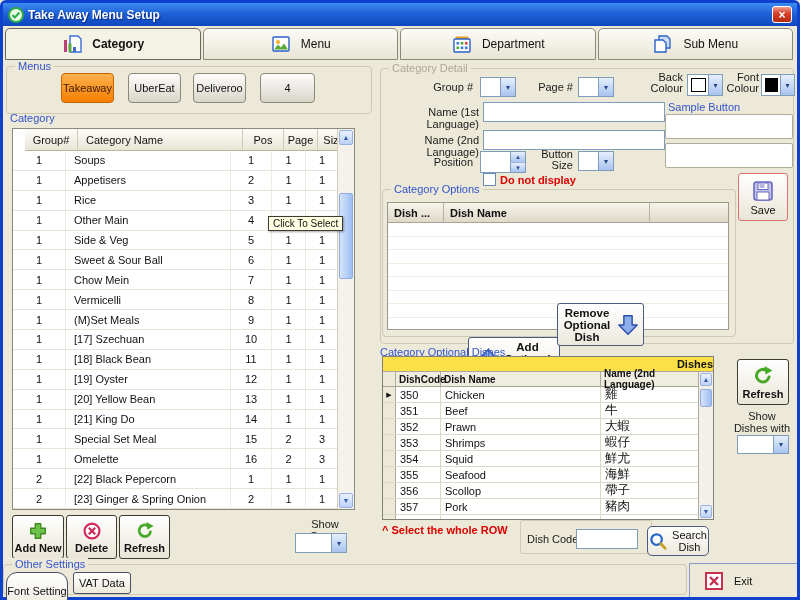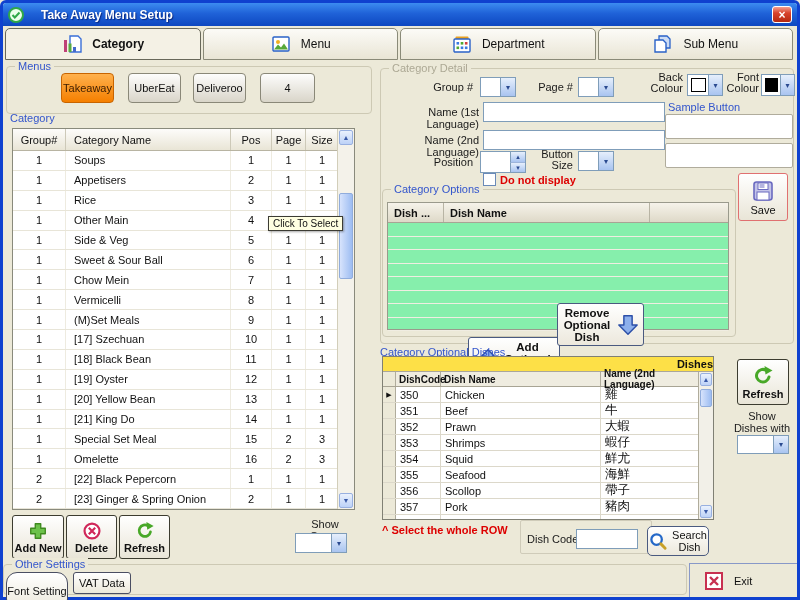--- a/index.html
+++ b/index.html
@@ -1,21 +1,21 @@
 <!DOCTYPE html>
 <html><head>
 <meta charset="utf-8">
 <style>
   * { box-sizing: border-box; margin: 0; padding: 0; }
   html,body { width:800px; height:600px; }
   body { font-family:"Liberation Sans",sans-serif; font-size:11px; color:#111; background:#ece9d8; position:relative; overflow:hidden; }
   .window { position:absolute; inset:0; border:3px solid #0f41cf; border-radius:6px 6px 0 0; background:#ece9d8; }
   .titlebar { position:absolute; top:0; left:0; right:0; height:23px;
     background:linear-gradient(180deg,#3c8cf0 0%,#1f62d8 45%,#0d47c0 100%);
-    display:flex; align-items:center; padding:0 5px; gap:17px; border-radius:3px 3px 0 0; }
+    display:flex; align-items:center; padding:0 5px; gap:4px; border-radius:3px 3px 0 0; }
   .titlebar .title { color:#fff; font-weight:bold; font-size:12px; text-shadow:1px 1px 1px #0a2a80; }
   .close-btn { margin-left:auto; width:20px; height:17px; border:1px solid #fff; border-radius:3px;
     background:linear-gradient(#f4a090,#d8432c 40%,#b52810); color:#fff; font-weight:bold; font-size:12px;
     display:flex; align-items:center; justify-content:center; line-height:1; }
   .client { position:absolute; top:23px; left:0; right:0; bottom:0; background:#ece9d8; }
 
   
   .tabs { position:absolute; left:2px; top:2px; width:788px; height:32px; display:flex; gap:2px; }
   .tab { flex:1; display:flex; align-items:center; justify-content:center; gap:9px;
     border:1px solid #8a8a78; border-radius:5px 5px 0 0; font-size:12px;
@@ -30,21 +30,21 @@
   .sec-label { position:absolute; color:#3355cc; font-size:11px; }
 
   
   .menu-btn { position:absolute; top:6px; height:30px; border-radius:4px; font-size:11px;
     display:flex; align-items:center; justify-content:center;
     background:linear-gradient(#fdfdfc,#d9d5c9); border:1px solid #8a8878; }
   .menu-btn.active { background:linear-gradient(#ffb14d,#f57f00); border:1px solid #c86400; color:#3a1c00; }
 
   
   #cat-table { position:absolute; left:9px; top:102px; width:343px; height:382px; border:1px solid #898a7c; background:#fff; }
-  .cat-head { display:flex; height:22px; background:linear-gradient(#fdfcfa,#e9e5d6); border-bottom:1px solid #b8b4a2; }
+  .cat-head { display:flex; height:22px; background:linear-gradient(#fdfcfa,#e9e5d6); border-bottom:1px solid #b8b4a2;margin-left:12px; }
   .hcell { border-right:1px solid #cdc9b8; display:flex; align-items:center; justify-content:center; }
   .w0{width:53px}.w1{width:165px;justify-content:flex-start;padding-left:8px}.w2{width:41px}.w3{width:34px}.w4{width:33px}
   .cat-body { position:absolute; top:22px; left:0; width:326px; bottom:0; overflow:hidden; }
   .crow { display:flex; height:19.9px; border-bottom:1px solid #e8e5d8; background:#fff; }
   .ccell { border-right:1px solid #eeebe0; display:flex; align-items:center; justify-content:center; }
   .ccell.w1 { justify-content:flex-start; }
   .vscroll { position:absolute; right:0; top:0; bottom:0; width:17px; background:#f4f2ea; border-left:1px solid #d2ceba; }
   .sbtn { position:absolute; left:1px; width:14px; height:15px; border:1px solid #98b0e0; border-radius:2px;
     background:linear-gradient(#eaf1fd,#bdd2f7); color:#3a5aa8; font-size:7px; display:flex; align-items:center; justify-content:center; }
   .sbtn.up{top:1px}.sbtn.down{bottom:1px}
@@ -71,21 +71,21 @@
   .red { color:#dd0000; font-weight:bold;text-align:center; }
 
   
   .tool-btn { position:absolute; border:1px solid #3c3c30; border-radius:3px;
     background:linear-gradient(#ffffff,#e9e5d7); display:flex; flex-direction:column; align-items:center; justify-content:center;
     gap:1px; font-weight:bold; font-size:11px; }
   .small-btn { position:absolute; border:1px solid #4a4e62; border-radius:3px; background:linear-gradient(#fff,#ece8da);
     display:flex; align-items:center; justify-content:center; font-size:11px; }
 
   
-  #opt-table { position:absolute; left:384px; top:176px; width:342px; height:128px; border:1px solid #9a9a8c; background:#86efac; }
+  #opt-table { position:absolute; left:384px; top:176px; width:342px; height:128px; border:1px solid #9a9a8c; background:#ffffff; }
   .opt-head { display:flex; height:20px; background:linear-gradient(#f6f3ea,#ded9c8); border-bottom:1px solid #a8a494; font-weight:bold; }
   .opt-head .hc { border-right:1px solid #b8b4a4; display:flex; align-items:center; padding-left:6px; }
   .orow { height:13.5px; border-bottom:1px solid #f0ede2; }
 
   .opt-btn { position:absolute; border:1px solid #4a5a80; border-radius:3px; background:linear-gradient(#ffffff,#ece8dc);
     display:flex; align-items:center; justify-content:center; gap:5px; font-weight:bold; font-size:11.5px; line-height:12px; text-align:center; }
 
   
   #dish-grid { position:absolute; left:379px; top:330px; width:332px; height:164px; border:1px solid #808074; background:#fff; overflow:hidden; }
   .dish-title { height:15px; background:#fde047; border-bottom:1px solid #aaa69a; font-weight:bold; text-align:right; font-size:11px; line-height:15px; }

